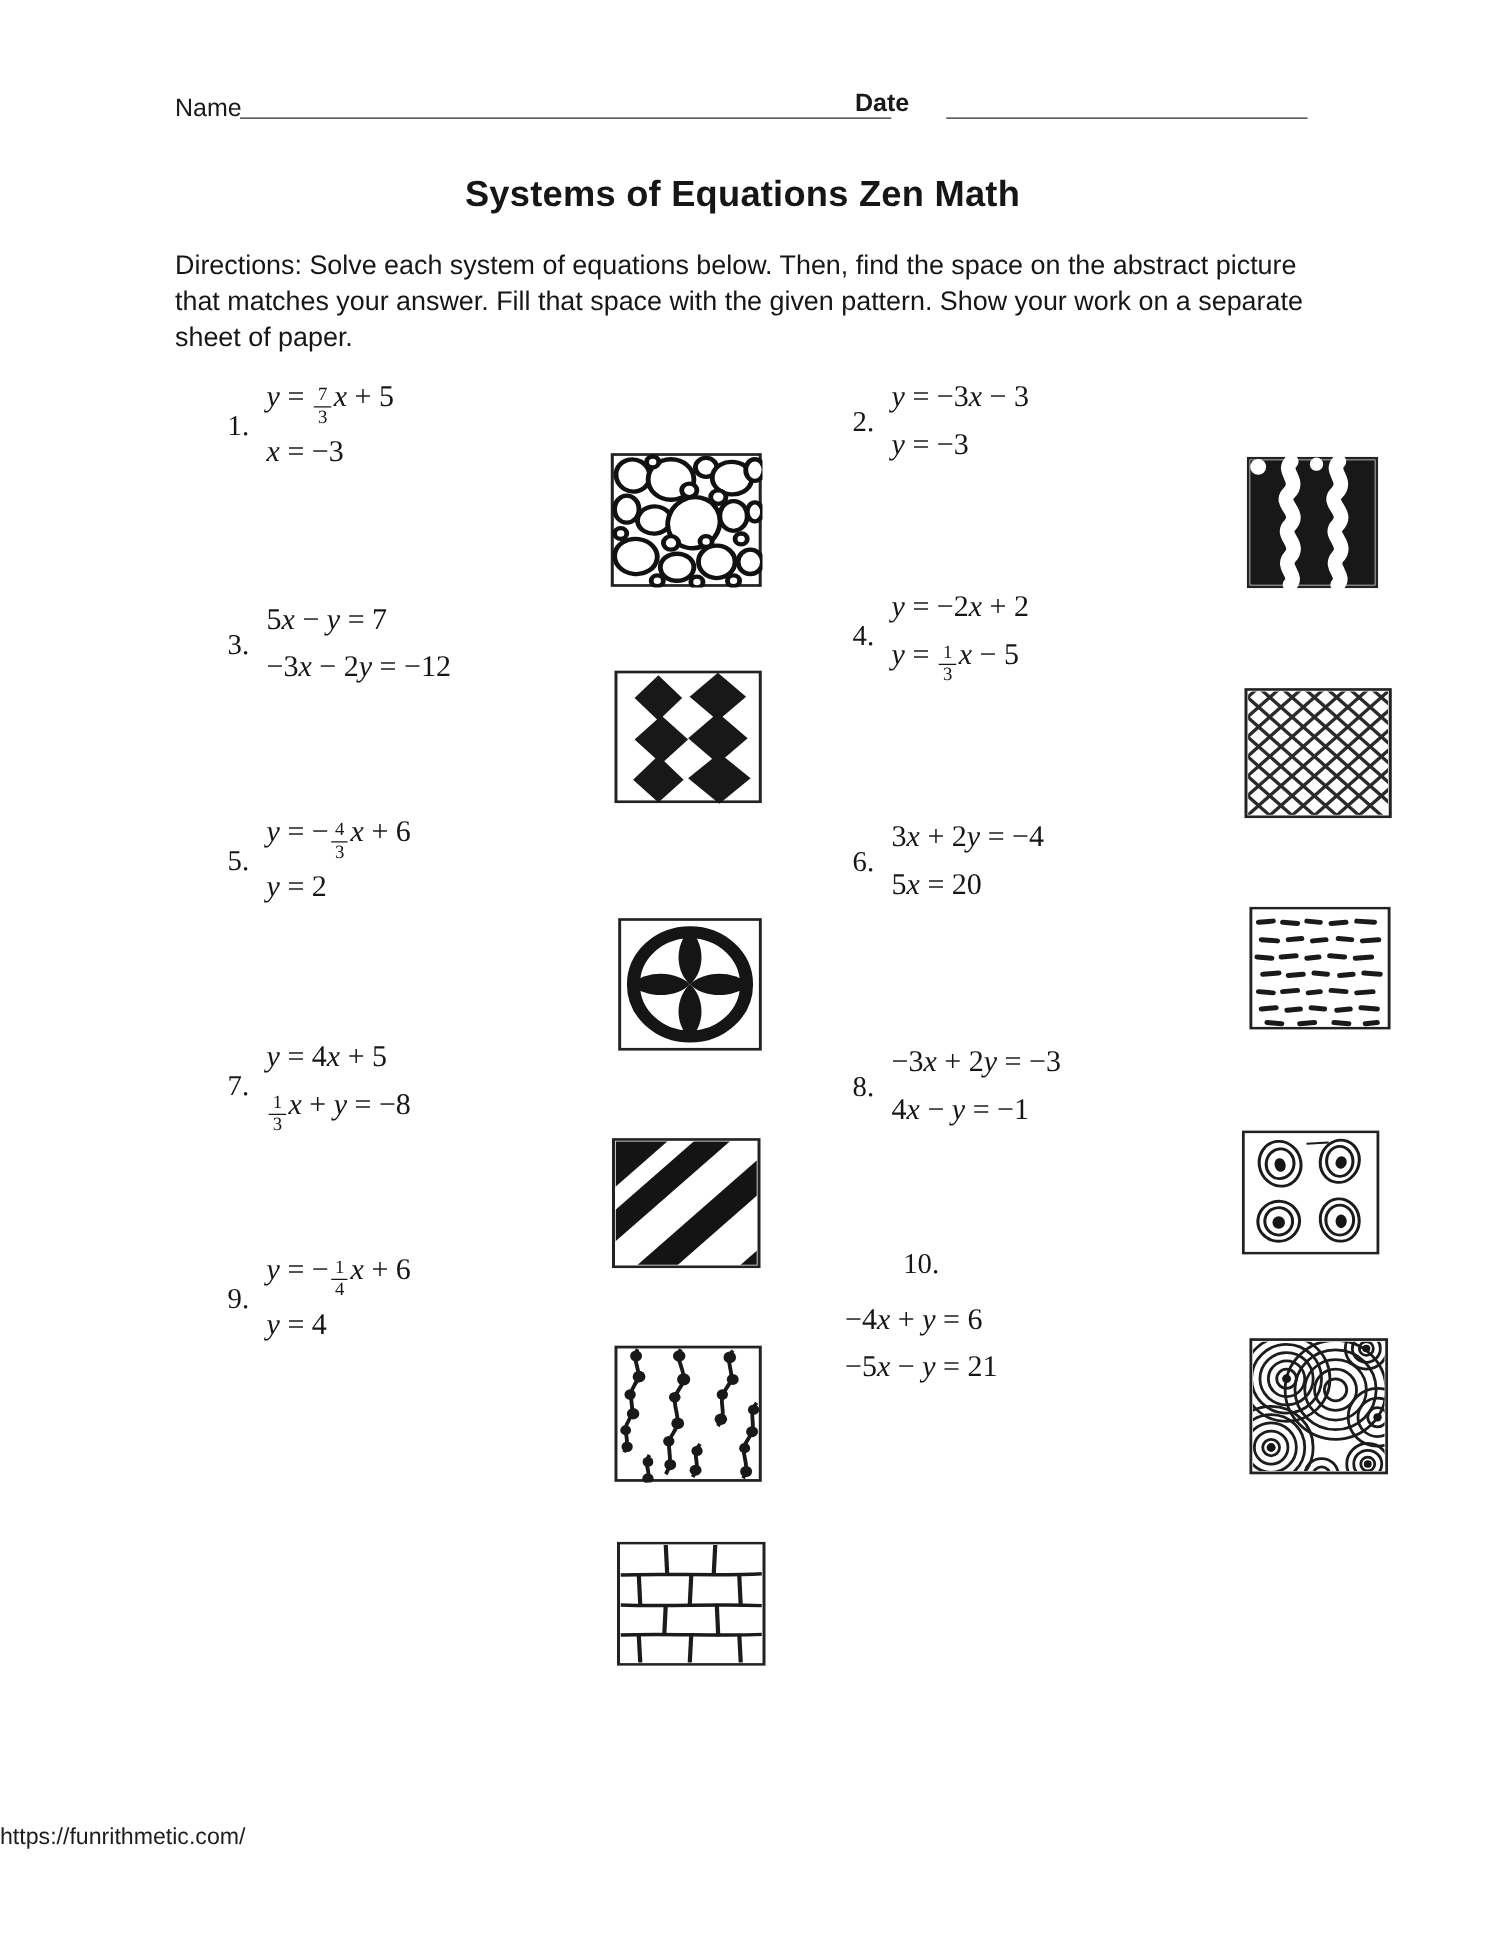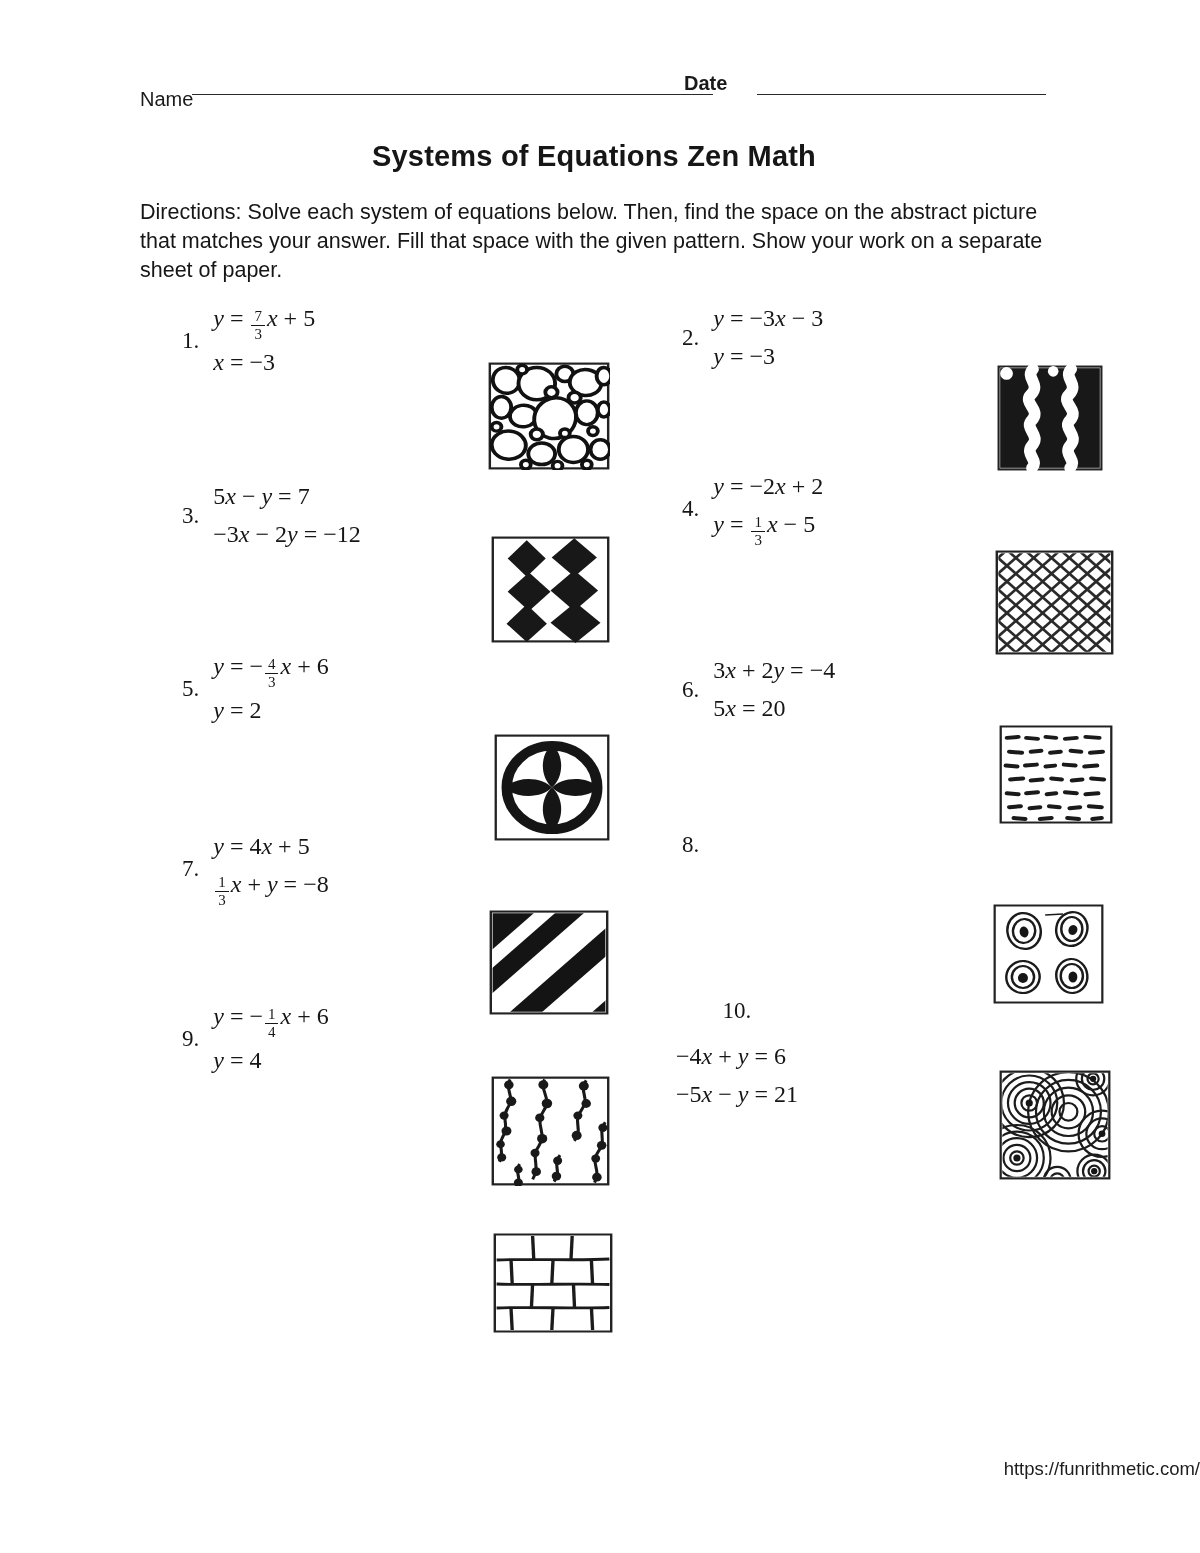--- a/index.html
+++ b/index.html
@@ -20,28 +20,28 @@
   .eqline {
     font-family:"Liberation Serif", "DejaVu Serif", serif;
     font-size:24px; line-height:1.4; white-space:nowrap; padding:2px 0;
   }
   .eqline .var { font-style:italic; }
   .frac { display:inline-block; text-align:center; vertical-align:-0.55em; line-height:1; margin:0 2px; }
   .frac .fnum { display:block; font-size:15px; padding:0 3px 1px; border-bottom:1.6px solid #161616; }
   .frac .fden { display:block; font-size:15px; padding-top:1px; }
   .pattern { position:absolute; }
   .pattern svg { width:100%; height:100%; display:block; }
-  .footer { left:0; right:0; top:1458px; text-align:right; font-size:18.5px; color:#1d1d1d; }
+  .footer { left:0; right:0; top:1458px; text-align:left; font-size:18.5px; color:#1d1d1d; }
 </style>
 </head>
 <body>
 
 <div class="page">
 
-  <span class="abs hdr-label" style="left:140px; top:88px;">Name</span>
+  <span class="abs hdr-label" style="left:140px; top:76px;">Name</span>
   <div class="abs blank-line" style="left:192px; top:70px; width:521px;"></div>
   <span class="abs hdr-label" style="left:684px; top:72px;font-weight:bold;">Date</span>
   <div class="abs blank-line" style="left:757px; top:70px; width:289px;"></div>
 
   <div class="abs title">Systems of Equations Zen Math</div>
 
   <div class="abs directions"><b>Directions</b><span>: Solve each system of equations below.  Then, find the space on the abstract picture that matches your answer.  Fill that space with the given pattern.  Show your work on a separate sheet of paper.</span></div>
 
   <div class="problem" style="left:182px; top:300px;">
     <span class="pnum">1.</span>
@@ -87,20 +87,24 @@
   </div>
   <div class="problem" style="left:182px; top:828px;">
     <span class="pnum">7.</span>
     <span class="eqs">
         <span class="eqline"><span class="var">y</span> = 4<span class="var">x</span> + 5</span>
         <span class="eqline"><span class="frac"><span class="fnum">1</span><span class="fden">3</span></span><span class="var">x</span> + <span class="var">y</span> = −8</span>
       </span>
   </div>
   <div class="problem" style="left:682px; top:832px;">
     <span class="pnum">8.</span>
+    <span class="eqs">
+        <span class="eqline">−3<span class="var">x</span> + 2<span class="var">y</span> = −3</span>
+        <span class="eqline">4<span class="var">x</span> − <span class="var">y</span> = −1</span>
+      </span>
   </div>
   <div class="problem" style="left:182px; top:998px;">
     <span class="pnum">9.</span>
     <span class="eqs">
         <span class="eqline"><span class="var">y</span> = −<span class="frac"><span class="fnum">1</span><span class="fden">4</span></span><span class="var">x</span> + 6</span>
         <span class="eqline"><span class="var">y</span> = 4</span>
       </span>
   </div>
   <div class="problem" style="left:676px; top:998px;flex-direction:column;">
     <span class="pnum">10.</span>

